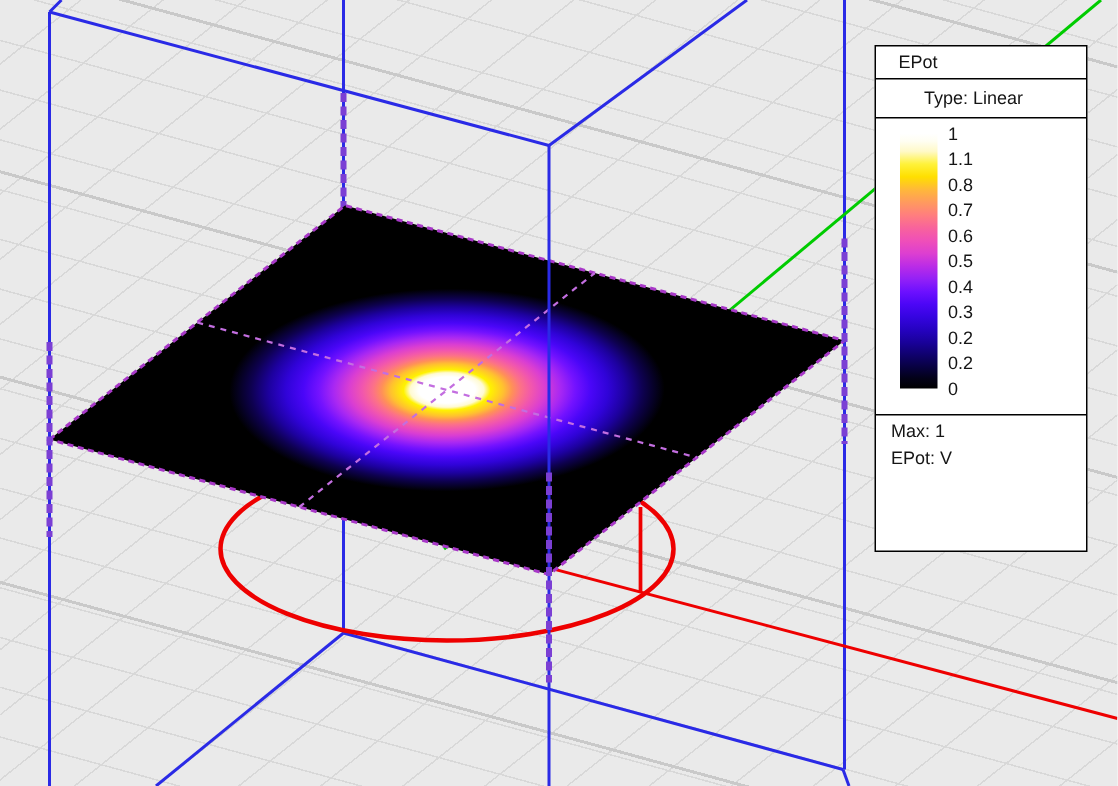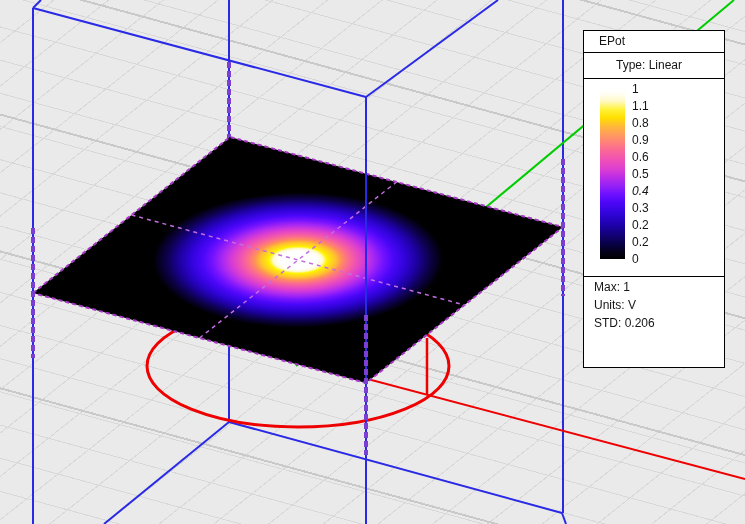--- a/index.html
+++ b/index.html
@@ -114,30 +114,29 @@
 
   <div class="legend">
     <div class="legend-title">EPot</div>
     <div class="legend-type">Type: Linear</div>
     <div class="legend-cbar">
       <div class="cbar-gradient"></div>
       <div>
           <span class="cb-tick" style="top: 2px;">1</span>
           <span class="cb-tick" style="top: 19px;">1.1</span>
           <span class="cb-tick" style="top: 36px;">0.8</span>
-          <span class="cb-tick" style="top: 53px;">0.9</span>
+          <span class="cb-tick" style="top: 53px;">0.7</span>
           <span class="cb-tick" style="top: 70px;">0.6</span>
           <span class="cb-tick" style="top: 87px;">0.5</span>
-          <span class="cb-tick" style="top: 104px; font-style: italic;">0.4</span>
+          <span class="cb-tick" style="top: 104px;">0.4</span>
           <span class="cb-tick" style="top: 121px;">0.3</span>
           <span class="cb-tick" style="top: 138px;">0.2</span>
           <span class="cb-tick" style="top: 155px;">0.2</span>
           <span class="cb-tick" style="top: 172px;">0</span>
         </div>
     </div>
     <div class="legend-stats">
       <div>Max: 1</div>
-      <div>Units: V</div>
-      <div>STD: 0.206</div>
+      <div>EPot: V</div>
     </div>
   </div>
 
 </div>
 
 </body></html>

